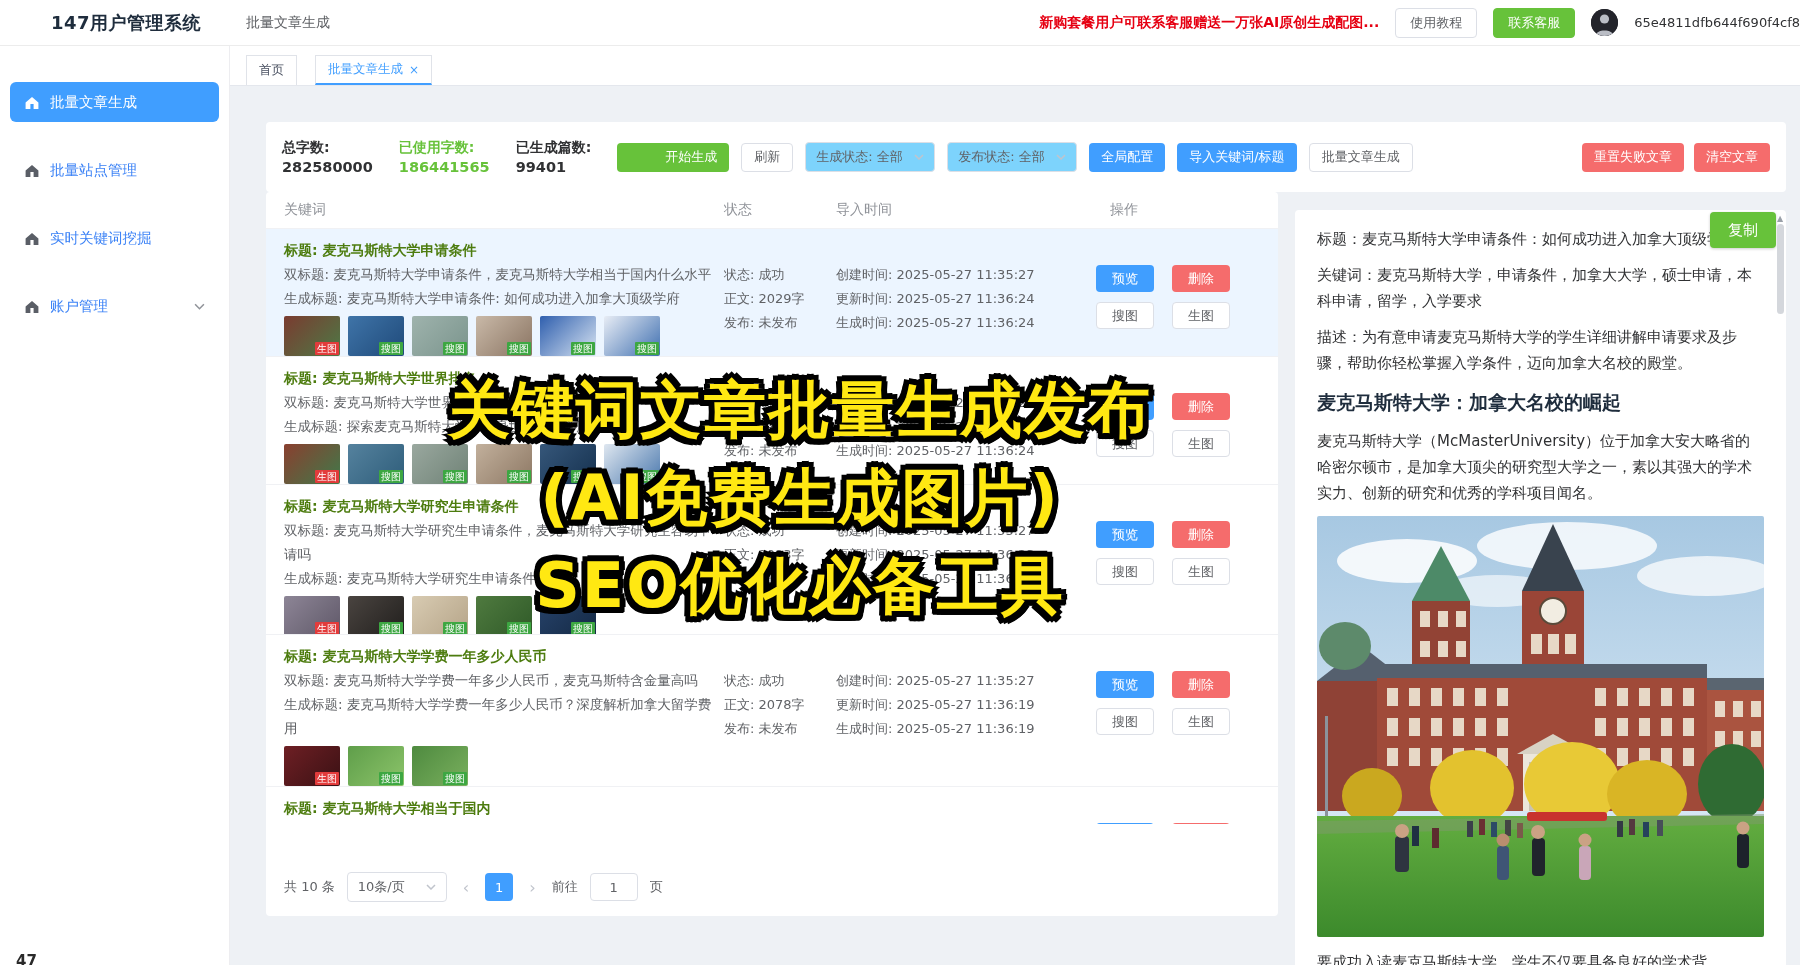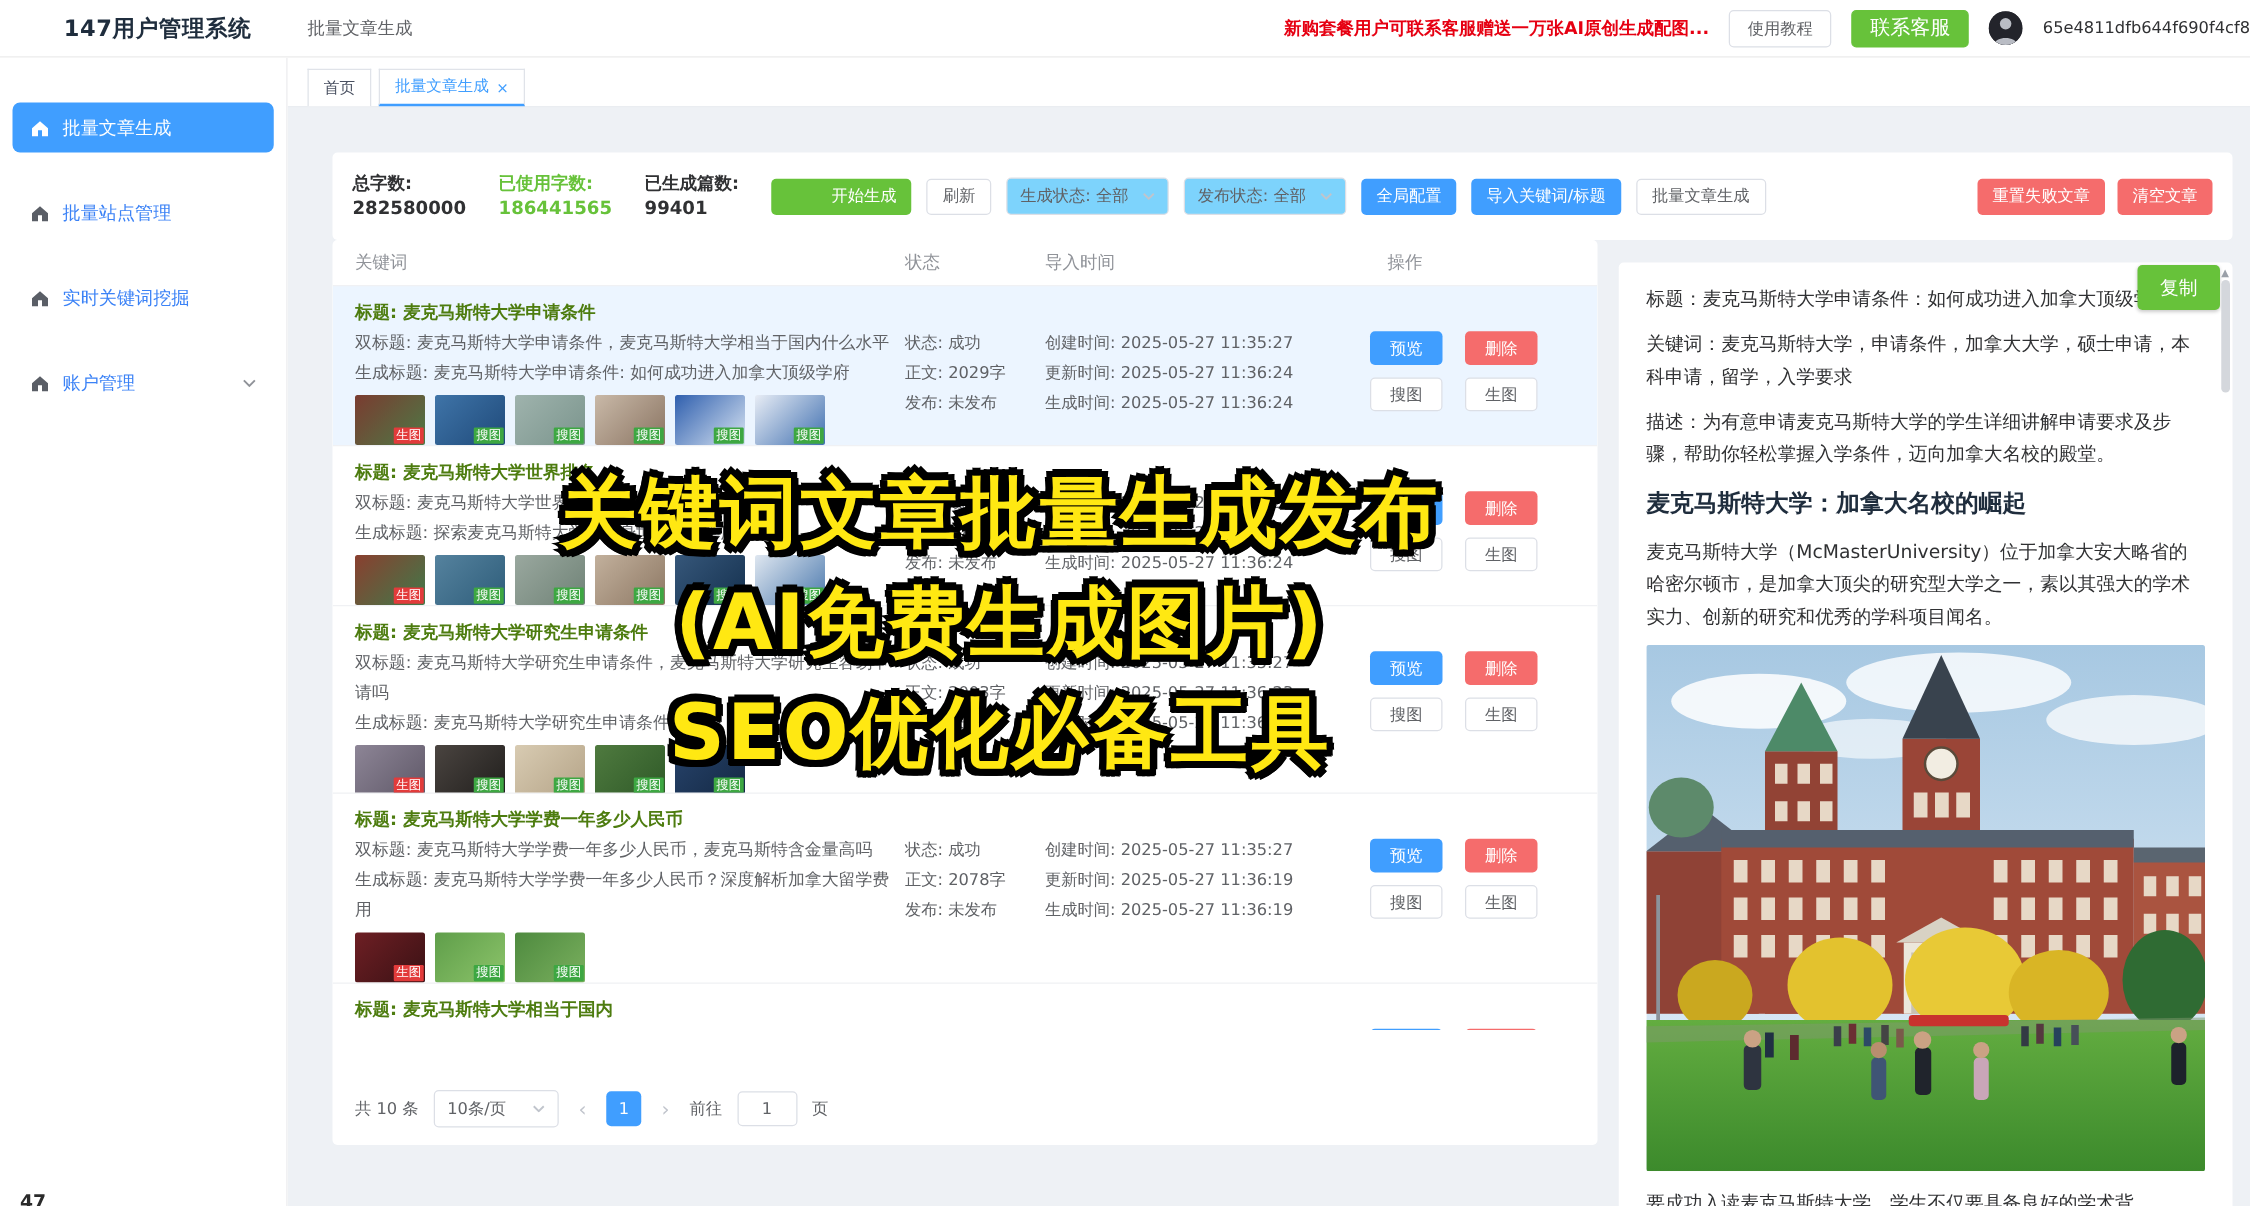--- a/index.html
+++ b/index.html
@@ -8,34 +8,34 @@
   #app { position:relative; width:1800px; height:965px; overflow:hidden; background:#fff; }
 
   
   .topbar { position:absolute; left:0; top:0; width:1800px; height:46px; background:#fff; border-bottom:1px solid #ececec; display:flex; align-items:center; z-index:20;text-align:center; }
   .logo { width:230px; padding-left:22px; font-size:18px; font-weight:bold; color:#1f2d3d; letter-spacing:.5px; }
   .breadcrumb { font-size:14px; color:#606266; padding-left:16px; }
   .topbar-right { margin-left:auto; display:flex; align-items:center; gap:16px; padding-right:0; }
   .notice { color:#e60012; font-size:14px; font-weight:bold; white-space:nowrap; }
   .btn { display:inline-flex; align-items:center; justify-content:center; border-radius:4px; cursor:pointer; white-space:nowrap; }
   .btn-plain { border:1px solid #dcdfe6; background:#fff; color:#606266; font-size:13px; height:30px; padding:0 14px; }
-  .btn-green { background:#67C23A; color:#fff; border:1px solid #67C23A; font-size:16px; height:30px; padding:0 14px; }
+  .btn-green { background:#67C23A; color:#fff; border:1px solid #67C23A; font-size:13px; height:30px; padding:0 14px; }
   .avatar { width:27px; height:27px; border-radius:50%; background:#2b2b33; overflow:hidden; flex:0 0 auto; }
   .username { font-size:13px; color:#303133; white-space:nowrap; }
 
   
   .sidebar { position:absolute; left:0; top:46px; width:230px; height:919px; background:#fff; border-right:1px solid #ededf0; z-index:10; }
   .side-item { display:flex; align-items:center; gap:10px; height:40px; margin:28px 10px 0 10px; padding:0 14px; border-radius:6px; font-size:14.5px; color:#3b82f6; cursor:pointer; }
   .side-item:first-child { margin-top:36px; }
   .side-item.active { background:#409EFF; color:#fff; }
   .side-item .chev { margin-left:auto; }
 
   
   .main { position:absolute; left:230px; top:46px; width:1570px; height:919px; background:#eef1f5; overflow:hidden; }
-  .tabsbar { position:absolute; left:0; top:0; width:100%; height:40px; background:#fff; border-bottom:1px solid #e4e7ed; display:flex; align-items:flex-end; padding-left:16px; gap:6px; z-index:5; }
+  .tabsbar { position:absolute; left:0; top:0; width:100%; height:40px; background:#fff; border-bottom:1px solid #e4e7ed; display:flex; align-items:flex-end; padding-left:16px; gap:18px; z-index:5; }
   .tab { height:30px; display:flex; align-items:center; gap:6px; padding:0 12px; border:1px solid #e0e3e9; border-bottom:none; font-size:12.5px; color:#495060; background:#fff; cursor:pointer; }
   .tab.active { color:#409EFF; border-bottom:2px solid #409EFF; }
   .tab .close-x { font-size:12px; color:#409EFF; }
 
   
   .toolbar-card { position:absolute; left:36px; top:76px; width:1520px; height:70px; background:#fff; border-radius:4px; display:flex; align-items:center; padding:0 16px; gap:12px; }
   .stat { display:flex; flex-direction:column; justify-content:center; line-height:20px; margin-right:14px; }
   .stat .s-label { font-size:14px; font-weight:bold; }
   .stat .s-value { font-size:14.5px; font-weight:bold; }
   .stat.green .s-label,.stat.green .s-value { color:#67C23A; }

